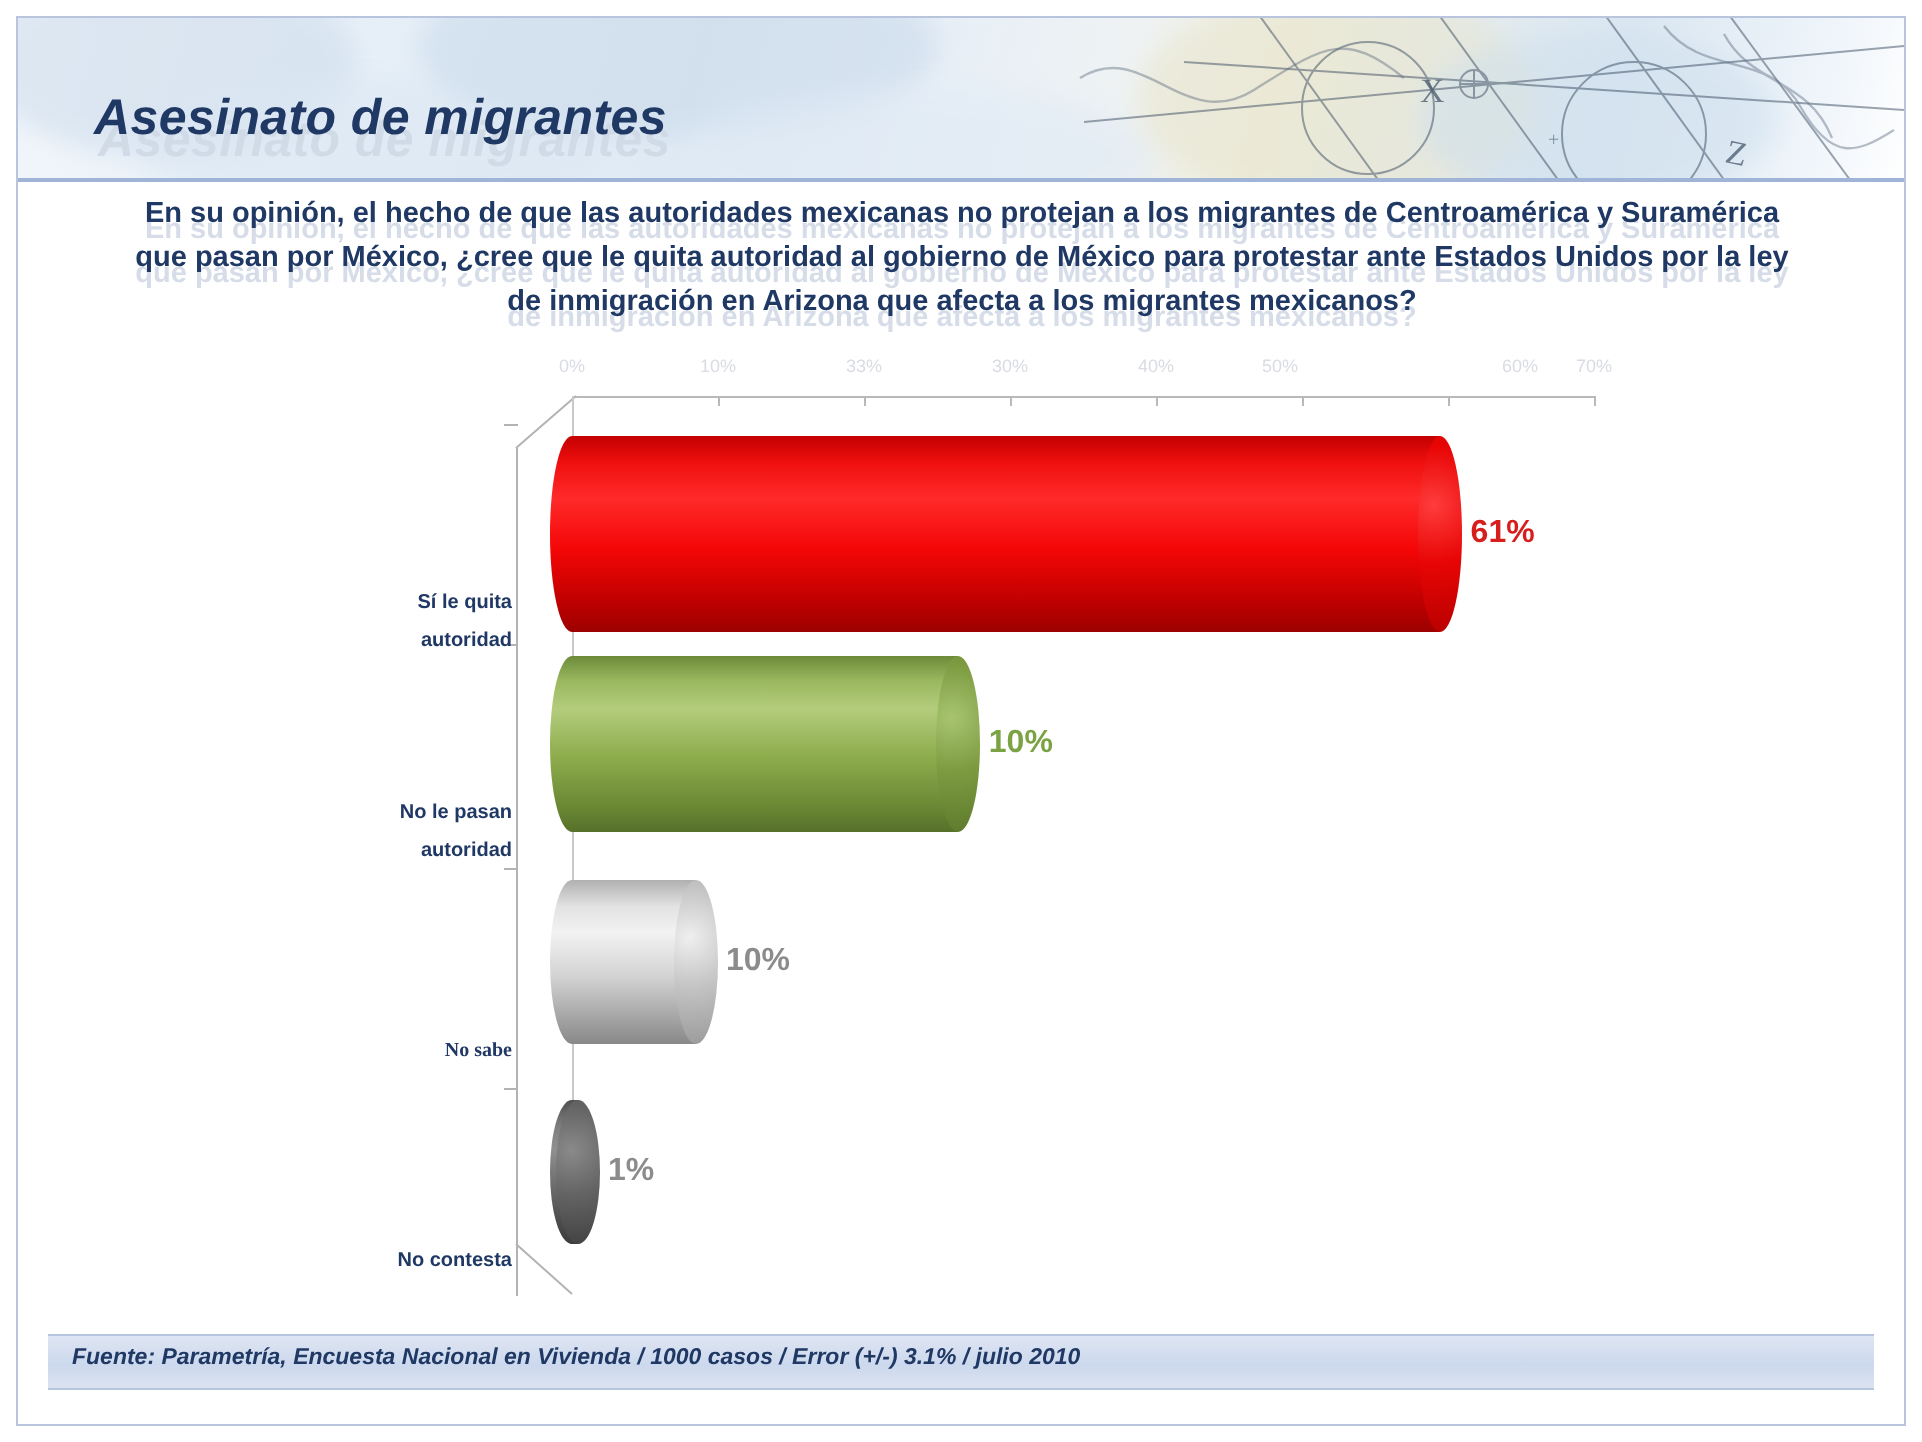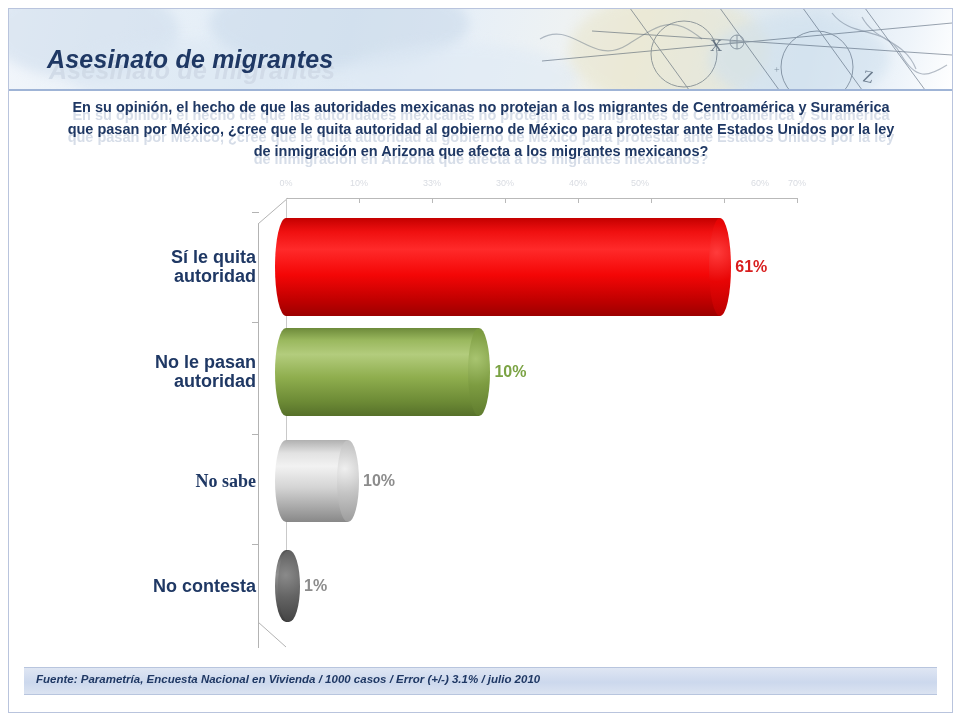--- a/index.html
+++ b/index.html
@@ -228,24 +228,25 @@
     overflow: visible;
   }
 
   
   .cat-label {
     position: absolute;
     right: 100%;
     width: 120px;
     margin-right: 30px;
     text-align: right;
-    font-size: 18px;
+    font-size: 10px;
     font-weight: bold;
     color: #1f3864;
     line-height: 19px;
+    margin-top: 44px;
   }
 
   
   .bar-row {
     position: absolute;
     left: 146px;
   }
   .cyl {
     position: absolute;
     left: 0;

